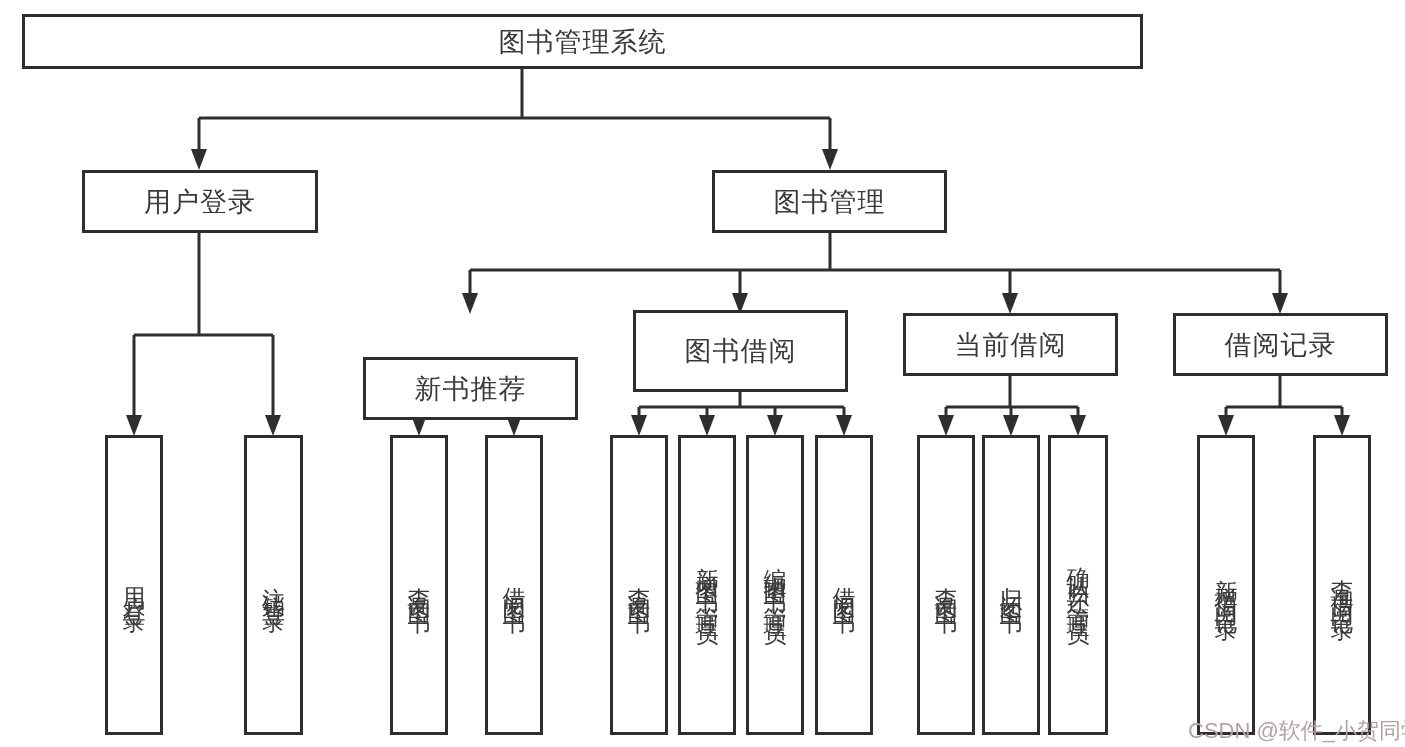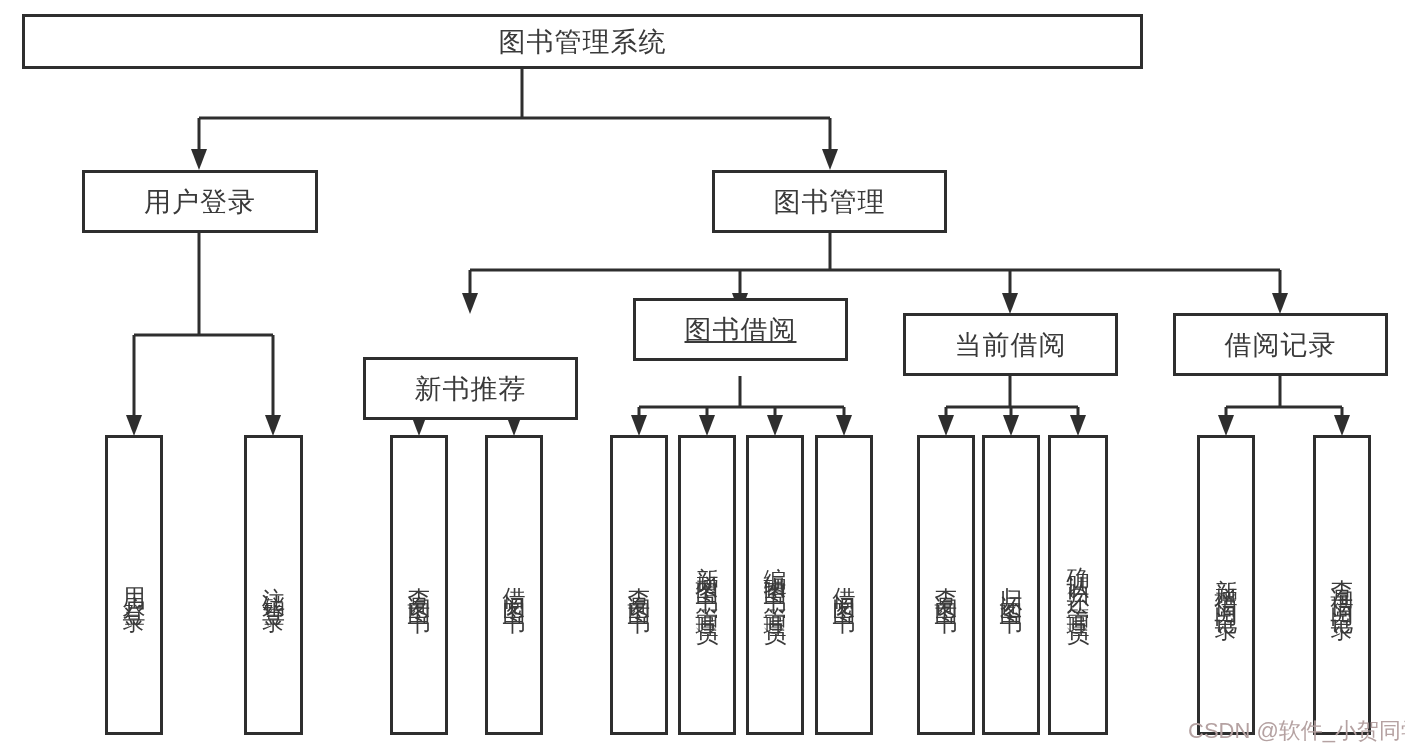--- a/index.html
+++ b/index.html
@@ -27,21 +27,21 @@
     font-size:23px;
     letter-spacing:8px;
     line-height:1;
     white-space:nowrap;
   }
   
   .n-root          { left:22px;   top:14px;  width:1121px; height:55px; }
   .n-user-login    { left:82px;   top:170px; width:236px;  height:63px; }
   .n-book-mgmt     { left:712px;  top:170px; width:235px;  height:63px; }
   .n-new-book      { left:363px;  top:313px; width:215px;  height:63px;margin-top:44px; }
-  .n-book-borrow   { left:633px;  top:298px; width:215px;  height:63px;text-decoration:underline; }
+  .n-book-borrow   { left:633px;  top:310px; width:215px;  height:82px; }
   .n-current-borrow{ left:903px;  top:313px; width:215px;  height:63px; }
   .n-borrow-record { left:1173px; top:313px; width:215px;  height:63px; }
   .leaf            { top:435px; width:58px; height:300px; }
   .l-u1 { left:105px; }  .l-u2 { left:244px; width:59px; }
   .l-n1 { left:390px; }  .l-n2 { left:485px; }
   .l-b1 { left:610px; }  .l-b2 { left:678px; }  .l-b3 { left:746px; }  .l-b4 { left:815px; }
   .l-c1 { left:917px; }  .l-c2 { left:982px; }  .l-c3 { left:1048px; width:60px; }
   .l-r1 { left:1197px; } .l-r2 { left:1313px; }
   .watermark {
     position:absolute;

